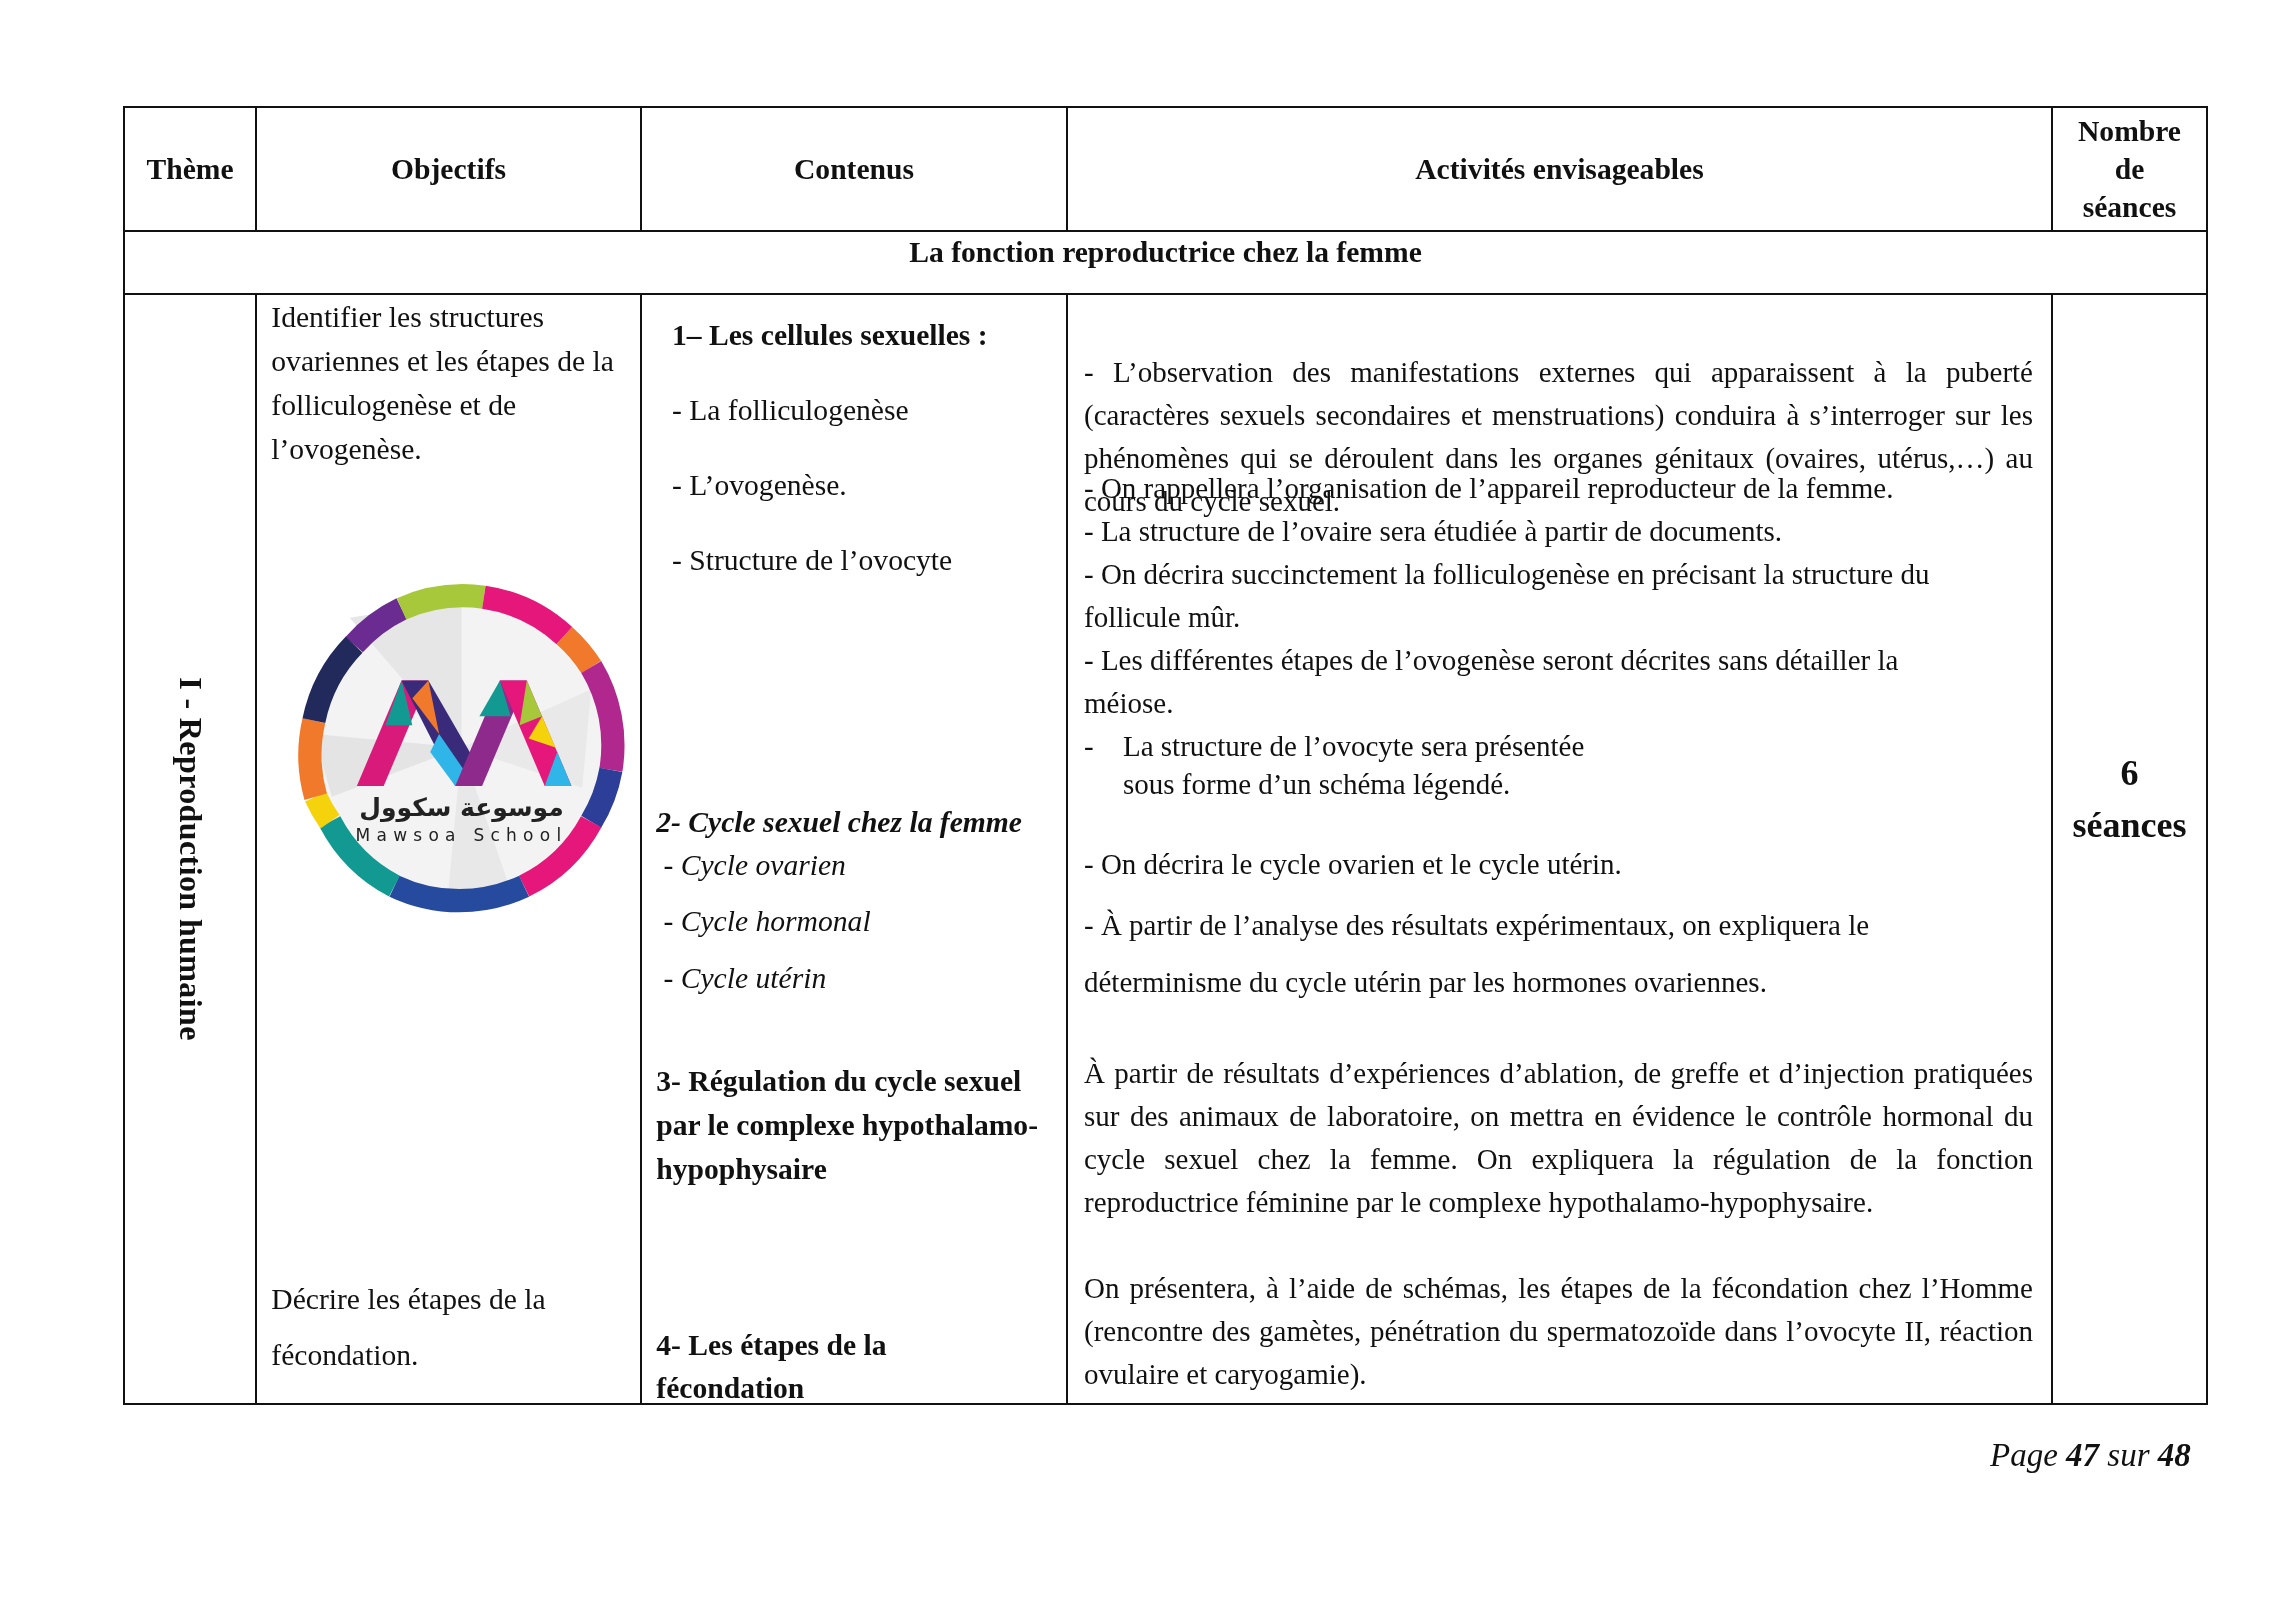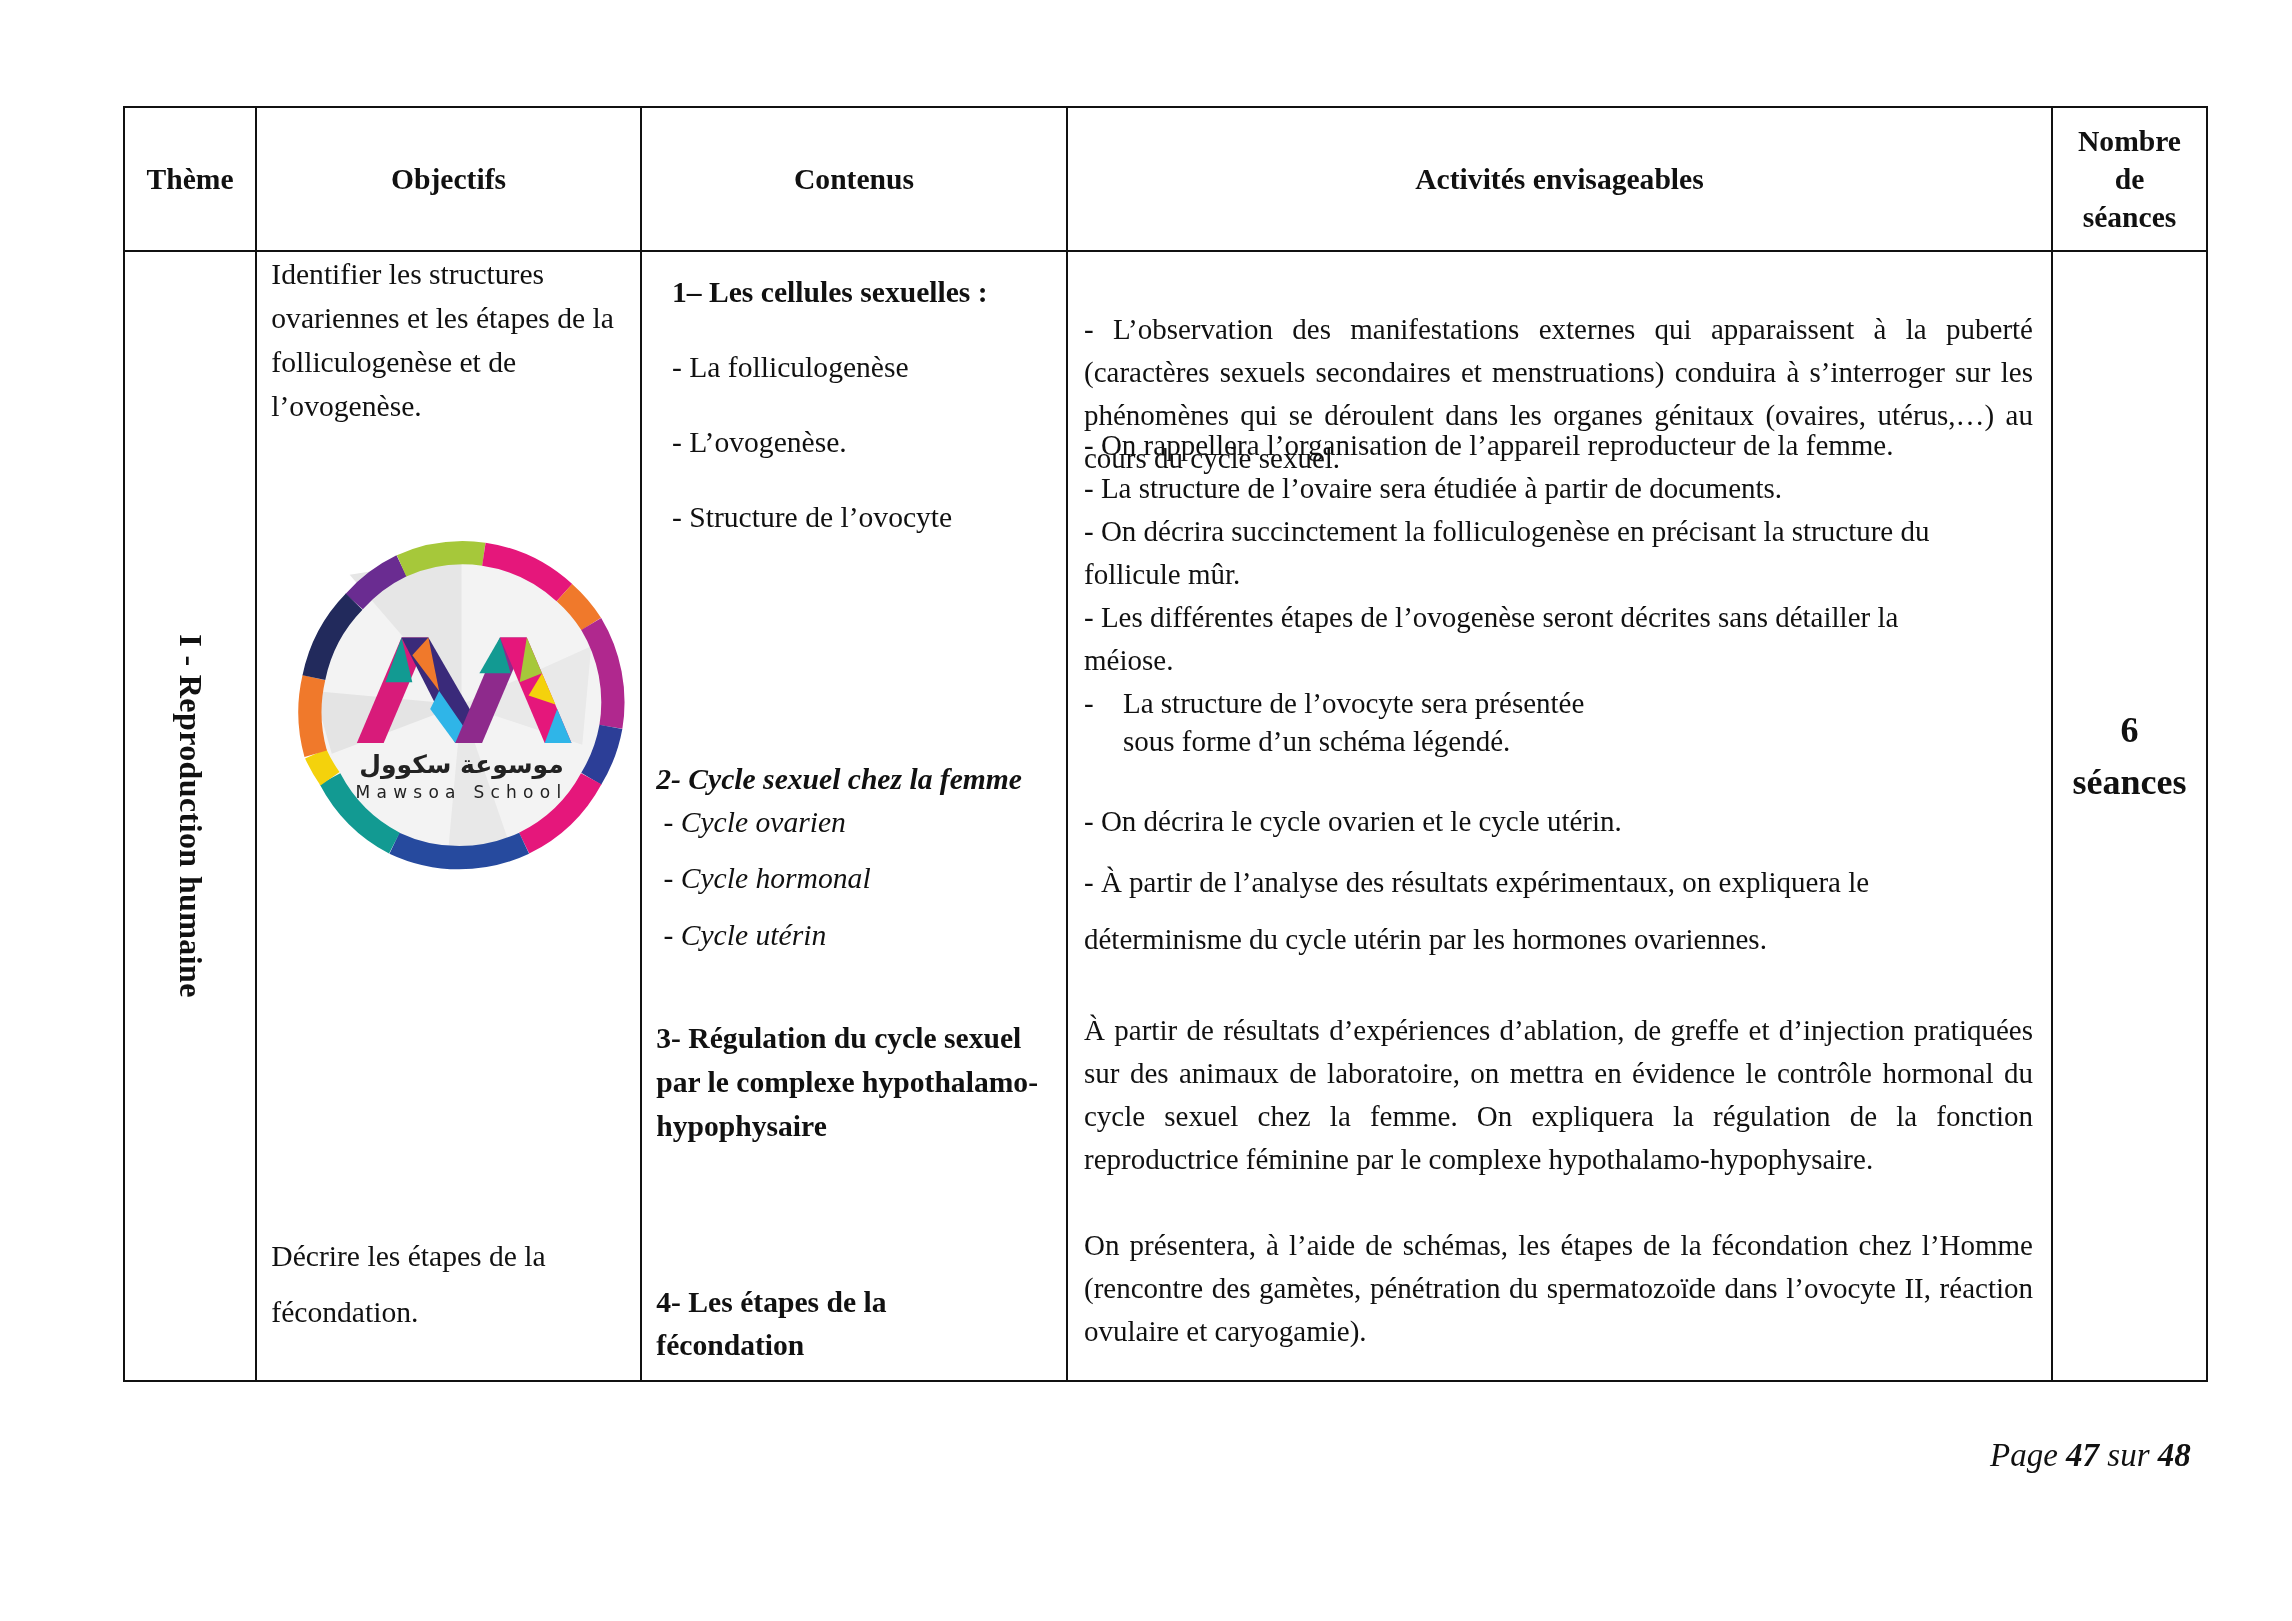--- a/index.html
+++ b/index.html
@@ -1,21 +1,21 @@
 <!DOCTYPE html>
 <html style="font-size:14.3px"><head>
 <meta charset="utf-8">
 <style>
   html, body { margin:0; padding:0; background:#ffffff; }
   body { width:2293px; height:1621px; position:relative; overflow:hidden;
          font-family:"Liberation Serif", "DejaVu Serif", serif; color:#111; }
   .page { position:absolute; left:0; top:0; width:2293px; height:1621px; }
   table.prog { position:absolute; left:123px; top:106px; width:2083px;
                border-collapse:collapse; table-layout:fixed; }
-  table.prog td, table.prog th { border:2.7px solid #111; padding:14px; vertical-align:top; }
+  table.prog td, table.prog th { border:2.7px solid #111; padding:4px; vertical-align:top; }
   col.c-theme { width:132px; }
   col.c-obj { width:385px; }
   col.c-cont { width:426px; }
   col.c-act { width:985px; }
   col.c-nb { width:155px; }
   th { font-weight:bold; font-size:29.6px; text-align:center; vertical-align:middle !important; height:110px; line-height:38px; }
   .section-row td { height:53px; text-align:center; vertical-align:middle; font-weight:bold; font-size:29.6px; }
   .body-row td { height:1100px; position:relative; }
   .theme-cell { position:relative; }
   .theme-text { position:absolute; left:50%; top:564px; transform:translate(-50%,-50%) rotate(90deg);
@@ -50,20 +50,23 @@
         <tr>
       <th>Thème</th>
       <th>Objectifs</th>
       <th>Contenus</th>
       <th>Activités envisageables</th>
       <th>
         <div>Nombre</div>
         <div>de</div>
         <div>séances</div>
       </th>
+    </tr>
+    <tr class="section-row">
+      <td colspan="5">La fonction reproductrice chez la femme</td>
     </tr>
     <tr class="body-row">
       <td class="theme-cell">
         <div class="theme-text">I -  Reproduction humaine</div>
       </td>
       <td class="obj-cell">
         <div class="obj1">Identifier les structures ovariennes et les étapes de la folliculogenèse et de l’ovogenèse.</div>
         <div class="logo">
           <svg width="331" height="331" viewBox="0 0 370 370" style="font-size:33px">
             <circle cx="185" cy="185" r="170" fill="#f3f3f3"></circle>

